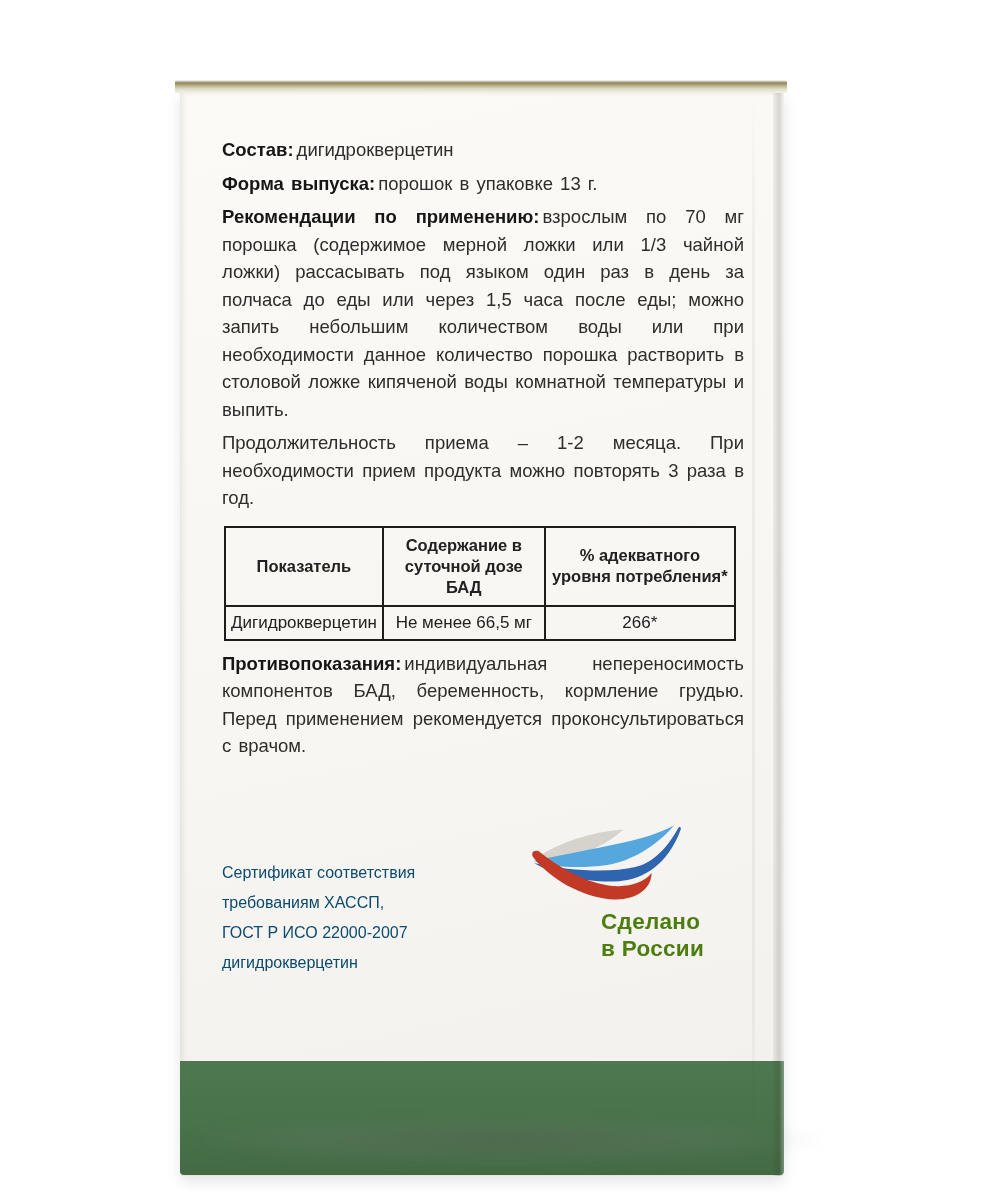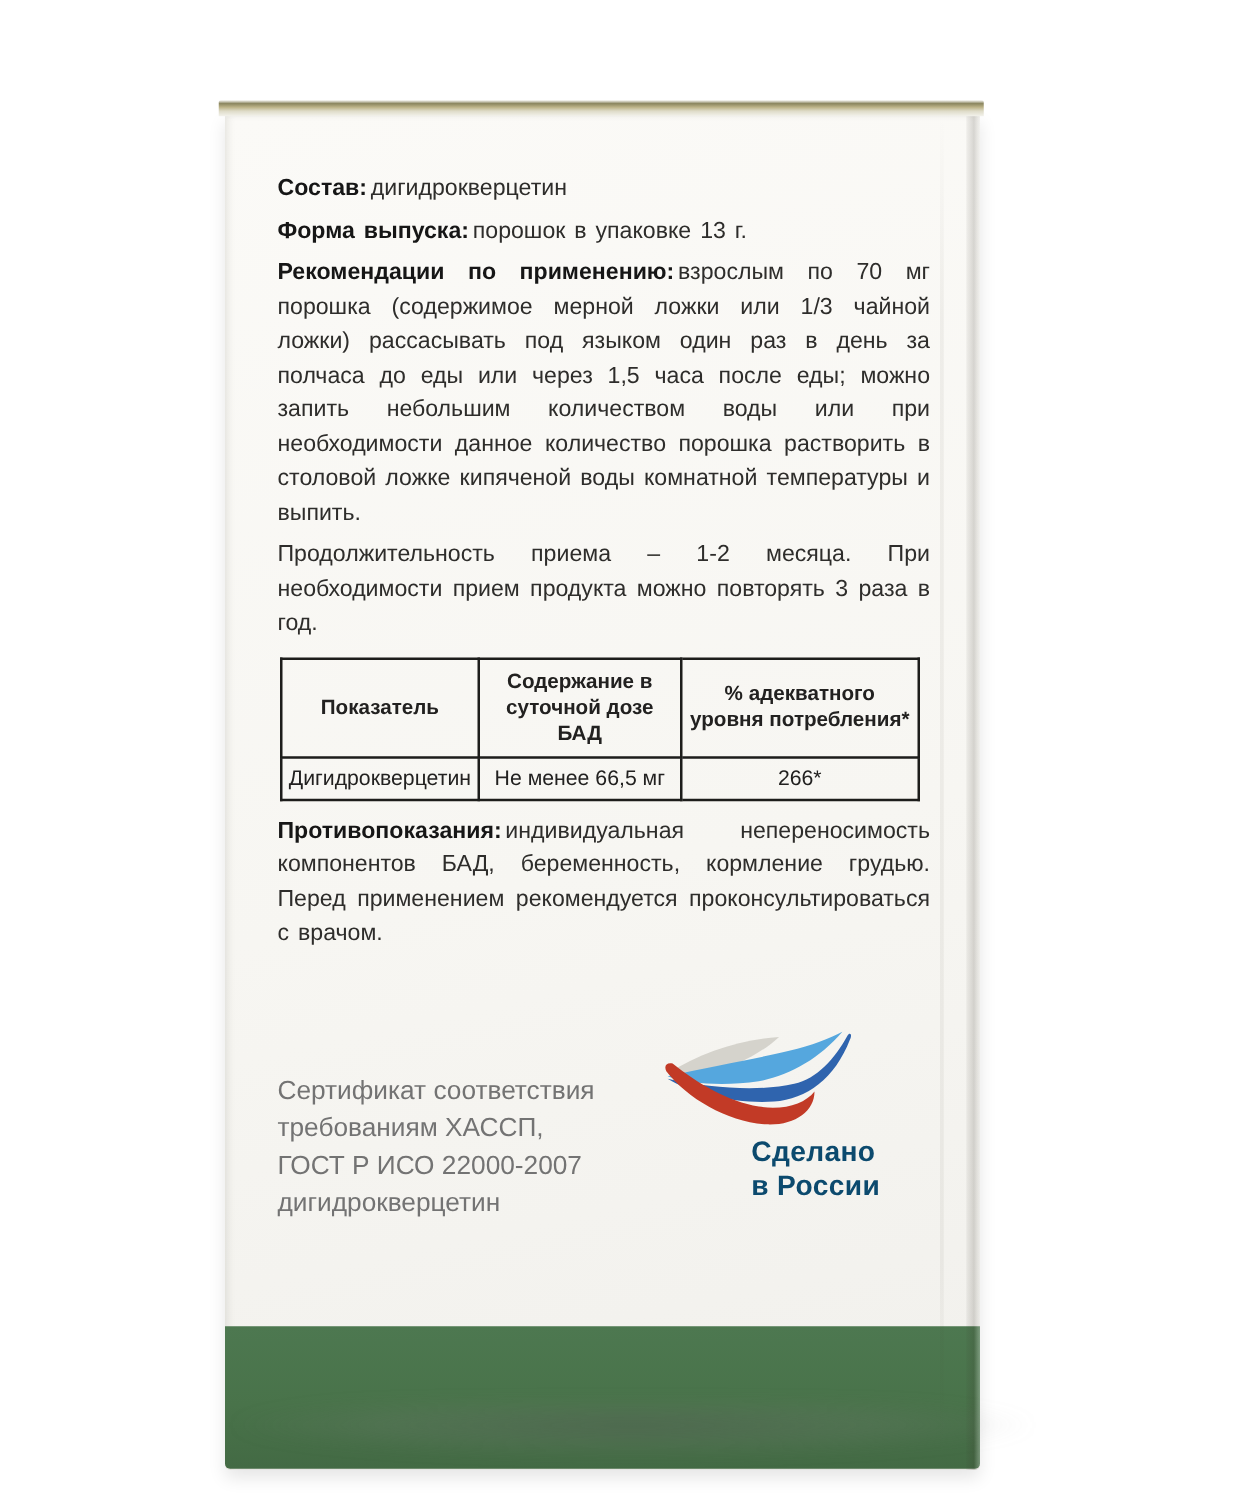--- a/index.html
+++ b/index.html
@@ -69,26 +69,26 @@
   td.c1{text-align:left;padding-left:5px;}
   .w1{width:130px;}.w2{width:162px;}.w3{width:190px;}
   .footnote{
     font-size:18px;font-style:italic;margin:9px 0 16px 1px;
     color:#2d2c2a;text-align:left;word-spacing:1px;
   }
   .contra{margin-top:4px;}
   
   .certificate{
     position:absolute;left:42px;top:778px;width:300px;
-    font-size:21px;line-height:30px;color:#737373;
+    font-size:16px;line-height:30px;color:#0c4a6e;
   }
   .logo-wrap{position:absolute;left:350px;top:742px;width:152px;height:84px;}
   .made-caption{
     position:absolute;left:421px;top:828px;
-    font-size:22.5px;line-height:27px;font-weight:700;color:#0c4a6e;letter-spacing:.3px;
+    font-size:22.5px;line-height:27px;font-weight:700;color:#4d7c0f;letter-spacing:.3px;
   }
 </style>
 </head>
 <body>
 
 <div class="box">
   <div class="face"></div>
   <div class="green-band"></div>
   <div class="fold"></div>
   <div class="side-shade"></div>

